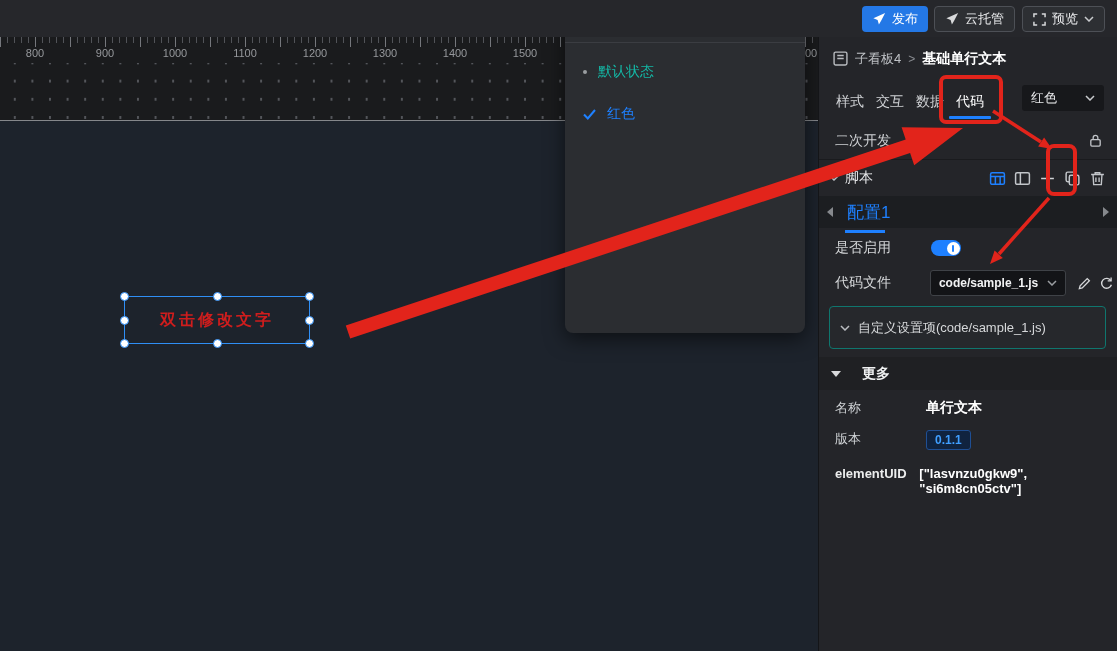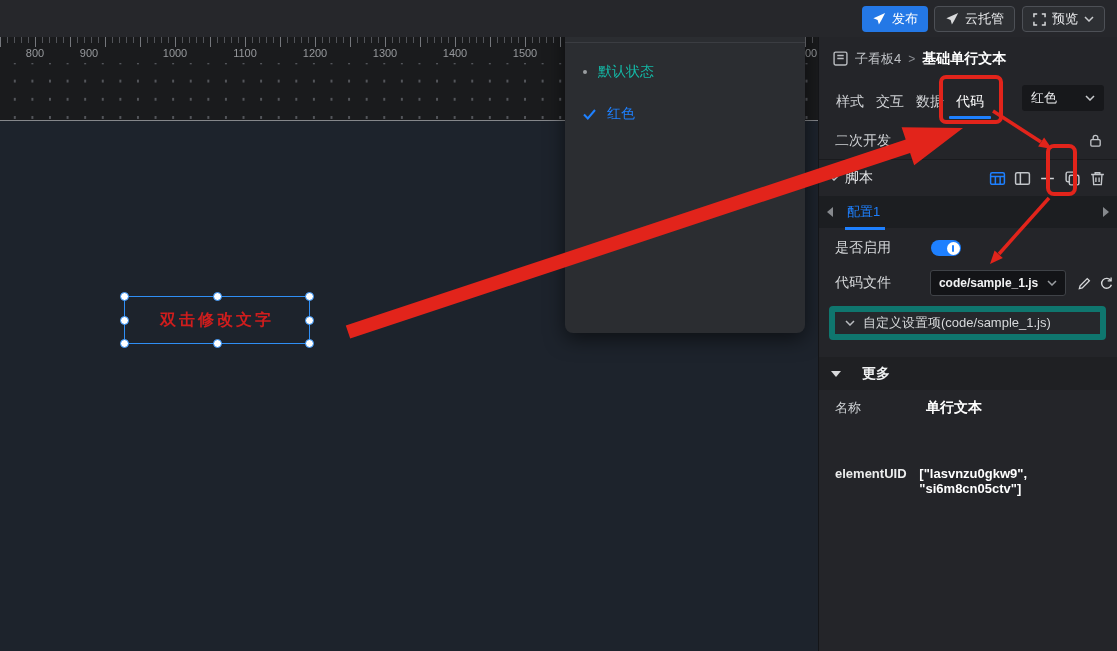--- a/index.html
+++ b/index.html
@@ -76,33 +76,33 @@
   .scripthead { position:absolute; left:0; top:123px; width:100%; height:36px; display:flex;
     align-items:center; padding:0 10px 0 10px; }
   .scripthead .ttl { font-size:14px; color:#e9eaec; margin-left:6px; flex:1; }
   .iconrow { display:flex; align-items:center; gap:6px; }
   .iconrow .icon-btn { width:19px; height:19px; }
   .strip { position:absolute; left:0; top:159px; width:100%; height:32px; background:#1c1e21;
     display:flex; align-items:center; padding:0 8px; }
   .tri { width:0; height:0; border-top:5px solid transparent; border-bottom:5px solid transparent; cursor:pointer; }
   .tri.left { border-right:6px solid #86898d; }
   .tri.right { border-left:6px solid #86898d; }
-  .cfg-tab { position:relative; margin-left:14px; flex:1; font-size:13px; color:#1e80ff; cursor:pointer; }
+  .cfg-tab { position:relative; margin-left:14px; flex:1; font-size:17px; color:#1e80ff; cursor:pointer; }
   .cfg-tab::after { content:""; position:absolute; left:-2px; bottom:-9px; width:40px; height:3px; background:#1e80ff; }
   .formrow { position:absolute; left:0; width:100%; display:flex; align-items:center; padding-left:16px; }
   .formrow .lbl { font-size:14px; color:#d6d8da; width:96px; }
   .toggle { position:relative; width:30px; height:16px; border-radius:8px; background:#1e80ff; cursor:pointer; }
   .knob { position:absolute; right:1.5px; top:1.5px; width:13px; height:13px; border-radius:50%; background:#fff; }
   .knob::after { content:""; position:absolute; left:50%; top:3px; width:2px; height:7px; margin-left:-1px;
     background:#1e80ff; border-radius:1px; }
   .file-select { width:137px; height:26px; background:#131417; border:1px solid #3f4247; border-radius:3px;
     display:flex; align-items:center; padding:0 8px; cursor:pointer; }
   .file-select .val { flex:1; font-size:12px; font-weight:700; color:#f2f3f4; }
-  .custombox { position:absolute; left:10px; top:269px; width:277px; height:34px; background:#26282c;
-    border:6px solid #0f766e; border-radius:4px; display:flex; align-items:center; padding:0 10px; gap:8px; cursor:pointer; }
+  .custombox { position:absolute; left:10px; top:269px; width:277px; height:43px; background:#26282c;
+    border:1px solid #0f766e; border-radius:4px; display:flex; align-items:center; padding:0 10px; gap:8px; cursor:pointer; }
   .custombox .lbl { font-size:13px; color:#d6d8da; }
   .morehead { position:absolute; left:0; top:320px; width:100%; height:33px; background:#1f2023;
     display:flex; align-items:center; padding:0 12px; gap:21px; cursor:pointer; }
   .morehead .ttl { font-size:14px; font-weight:700; color:#f0f1f2; }
   .tri-down { width:0; height:0; border-left:5px solid transparent; border-right:5px solid transparent;
     border-top:6px solid #d8d9db; }
   .kvrow { position:absolute; left:0; width:100%; display:flex; align-items:flex-start; padding-left:16px; }
   .kvrow .k { width:91px; font-size:13px; color:#cfd2d5; }
   .kvrow .k.bold { font-weight:700; color:#eceded; }
   .kvrow .v { font-size:14px; font-weight:700; color:#fff; }
@@ -140,21 +140,21 @@
         <path d="M1 1l4 4 4-4"></path>
       </svg>
     </button>
   </div>
 
   <div class="canvas">
     <div class="ticks-minor"></div>
     <div class="ticks-major"></div>
     <div class="ruler-labels">
         <span class="rlabel" style="left: 35px;">800</span>
-        <span class="rlabel" style="left: 89px;">900</span>
+        <span class="rlabel" style="left: 105px;">900</span>
         <span class="rlabel" style="left: 175px;">1000</span>
         <span class="rlabel" style="left: 245px;">1100</span>
         <span class="rlabel" style="left: 315px;">1200</span>
         <span class="rlabel" style="left: 385px;">1300</span>
         <span class="rlabel" style="left: 455px;">1400</span>
         <span class="rlabel" style="left: 525px;">1500</span>
         <span class="rlabel" style="left: 595px;">1600</span>
         <span class="rlabel" style="left: 665px;">1700</span>
         <span class="rlabel" style="left: 735px;">1800</span>
         <span class="rlabel" style="left: 805px;">1900</span>
@@ -320,20 +320,24 @@
 
     <div class="morehead">
       <span class="tri-down"></span>
       <span class="ttl">更多</span>
     </div>
 
     <div class="kvrow" style="top:362px">
       <span class="k">名称</span>
       <span class="v">单行文本</span>
     </div>
+    <div class="kvrow" style="top:393px">
+      <span class="k">版本</span>
+      <span class="badge">0.1.1</span>
+    </div>
     <div class="kvrow" style="top:429px">
       <span class="k bold">elementUID</span>
       <span class="uid">["lasvnzu0gkw9", "si6m8cn05ctv"]</span>
     </div>
   </div>
 
   <svg class="anno" viewBox="0 0 1117 651">
     <polygon points="345.8,325.4 905.7,139.6 901.6,127.3 963,128 914.2,165.3 910.1,152.9 350.2,338.6" fill="#e2241b"></polygon>
     <rect x="941" y="77" width="60" height="45" rx="5" fill="none" stroke="#e2241b" stroke-width="4"></rect>
     <line x1="993" y1="111" x2="1041" y2="142" stroke="#e2241b" stroke-width="3.5"></line>

